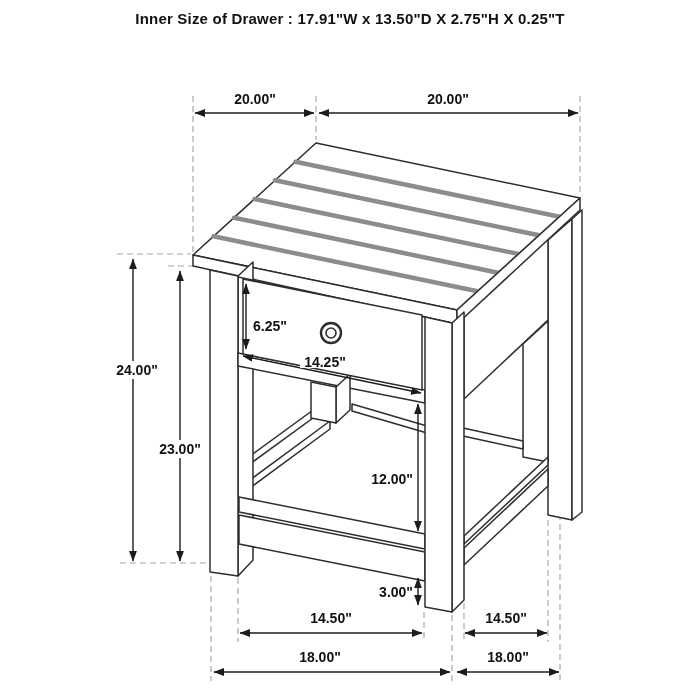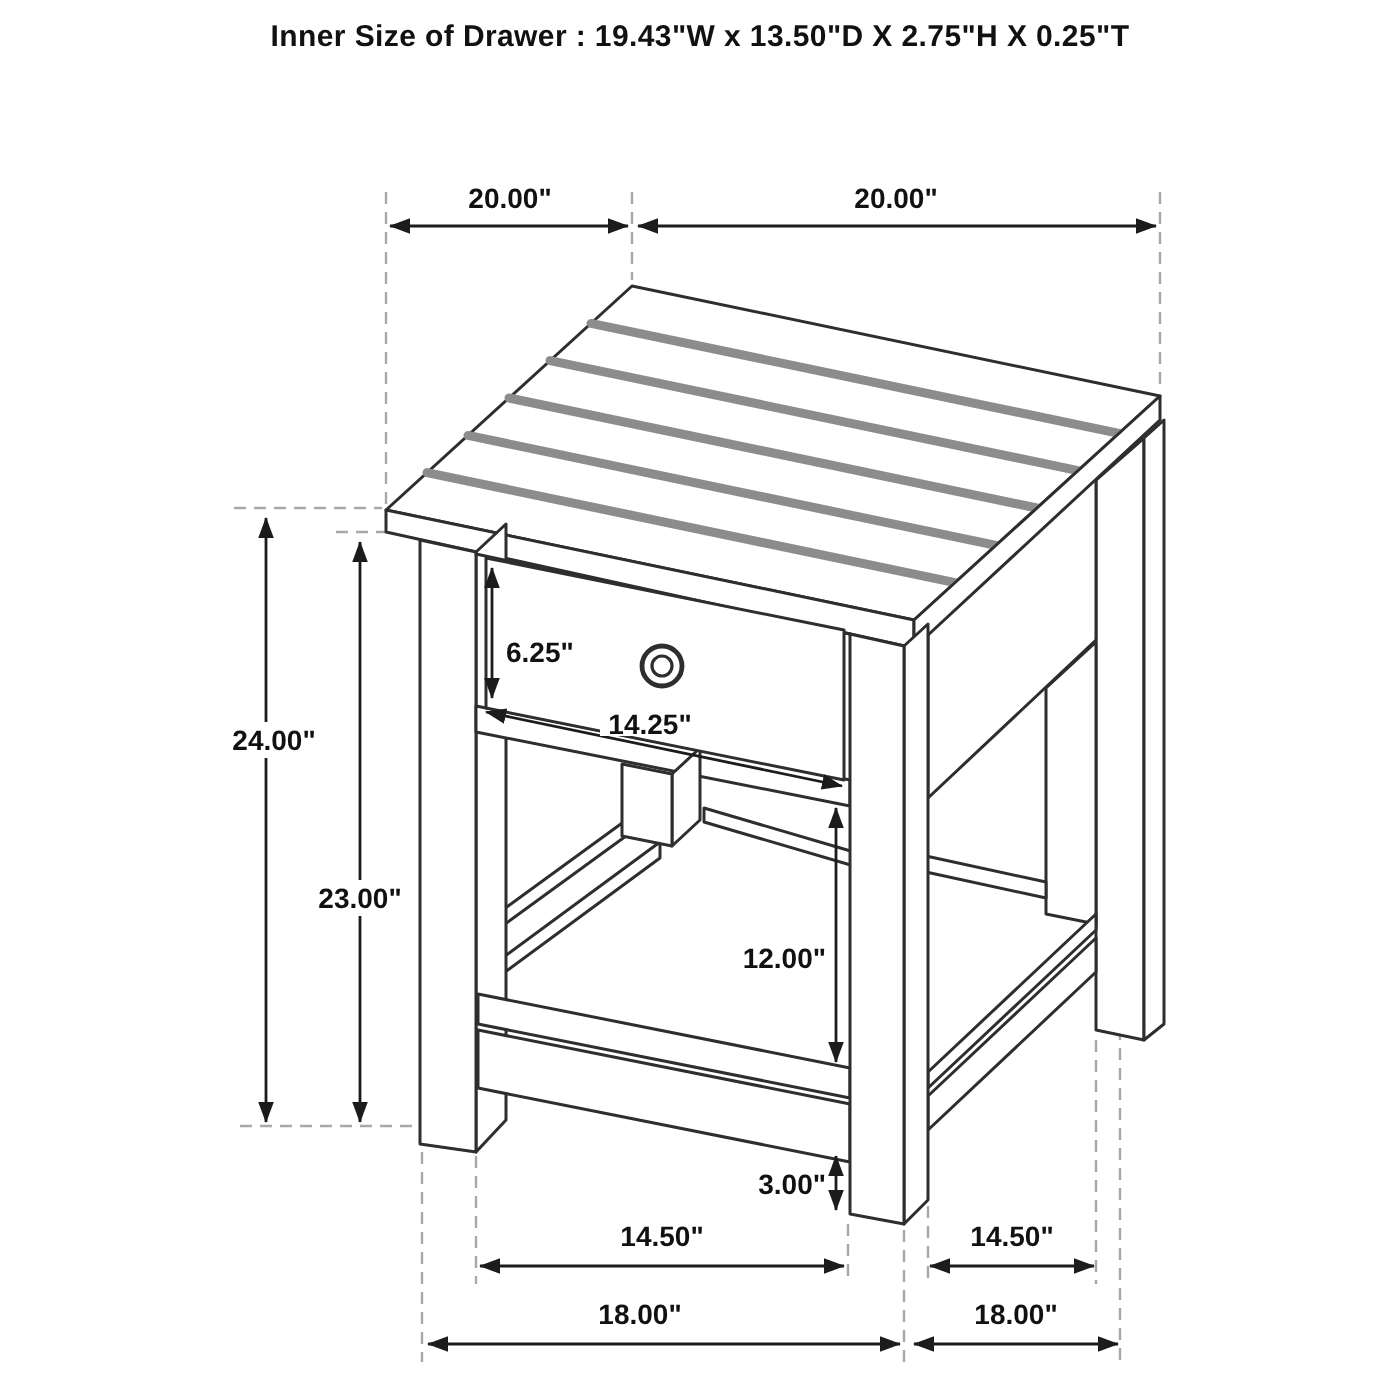--- a/index.html
+++ b/index.html
@@ -14,21 +14,21 @@
   .dash{fill:none;stroke:#a8a8a8;stroke-width:1.2;stroke-dasharray:6 4;}
   .dim{fill:none;stroke:#1c1c1c;stroke-width:1.4;}
   .lbl{font-size:14px;font-weight:bold;fill:#111;}
   .lblbg{fill:#ffffff;}
 </style>
 </head>
 <body>
 
 <div class="stage">
 
-  <div class="title">Inner Size of Drawer : 19.43"W x 13.50"D X 2.75"H X 0.25"T</div>
+  <div class="title">Inner Size of Drawer : 17.91"W x 13.50"D X 2.75"H X 0.25"T</div>
 
   <svg width="700" height="700" viewBox="0 0 700 700">
     <defs>
       <marker id="ar" markerWidth="12" markerHeight="10" refX="10" refY="5" orient="auto-start-reverse" markerUnits="userSpaceOnUse">
         <path d="M10.5,5 L0,1.1 L0,8.9 Z" fill="#1c1c1c"></path>
       </marker>
     </defs>
 
     <g>
       <path class="dash" d="M193,96 V252"></path>

